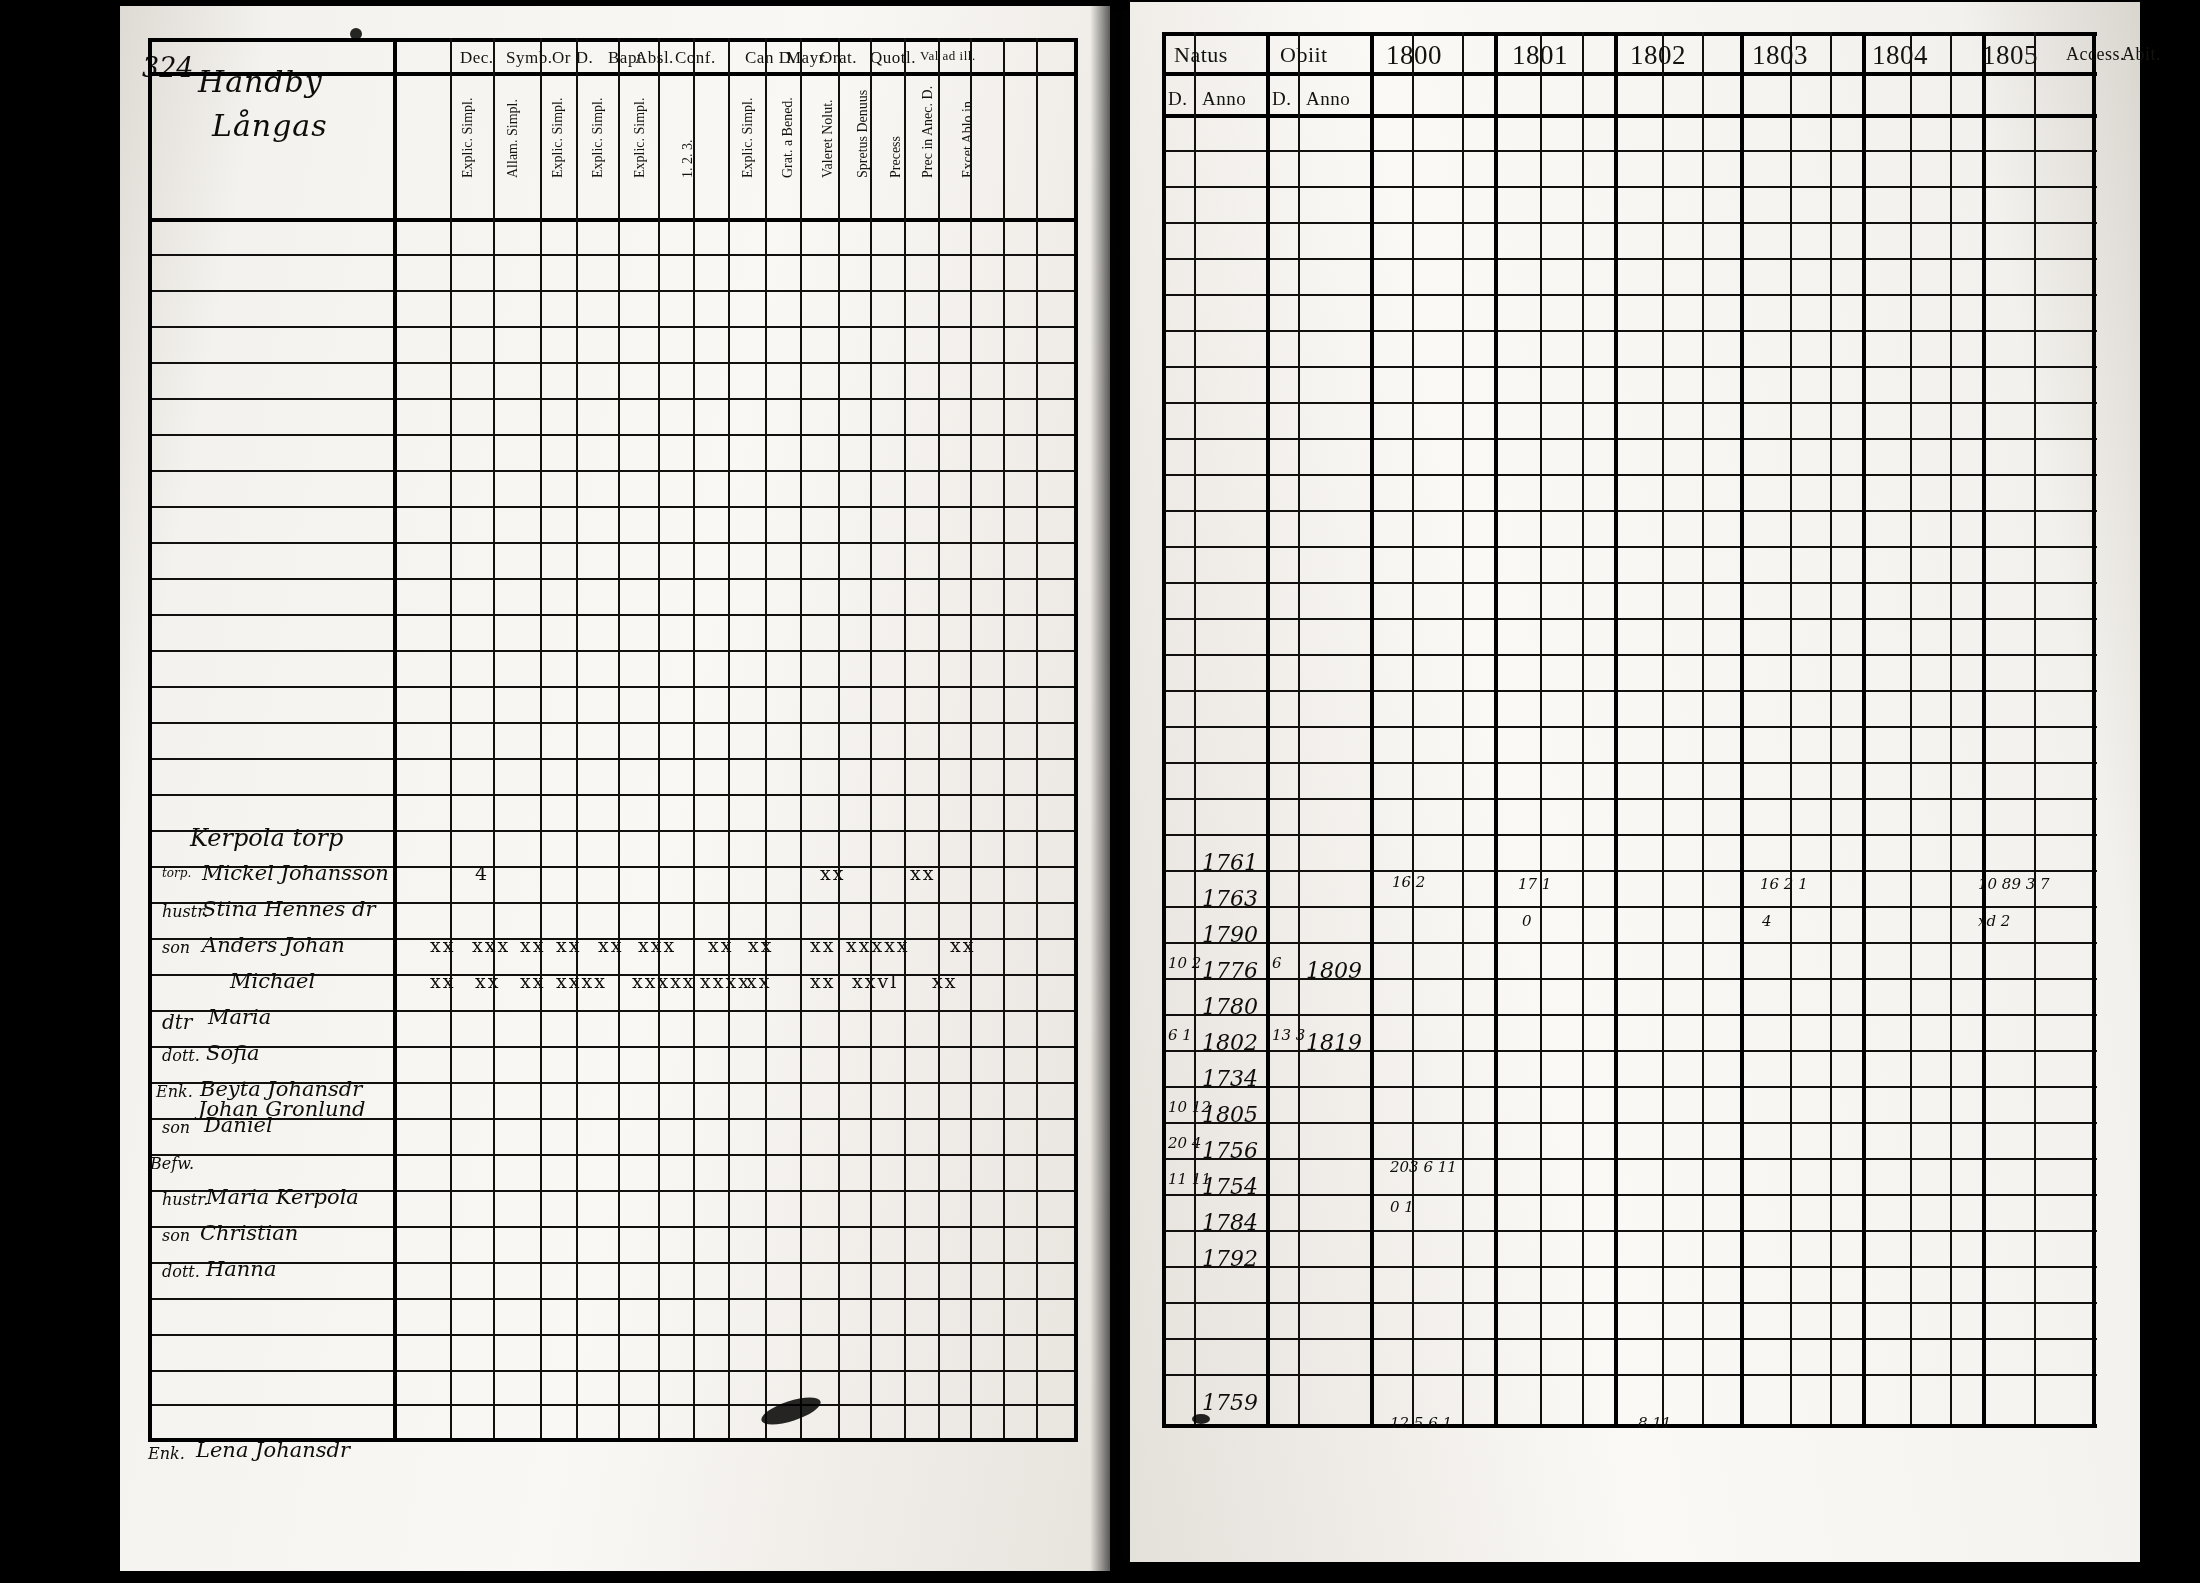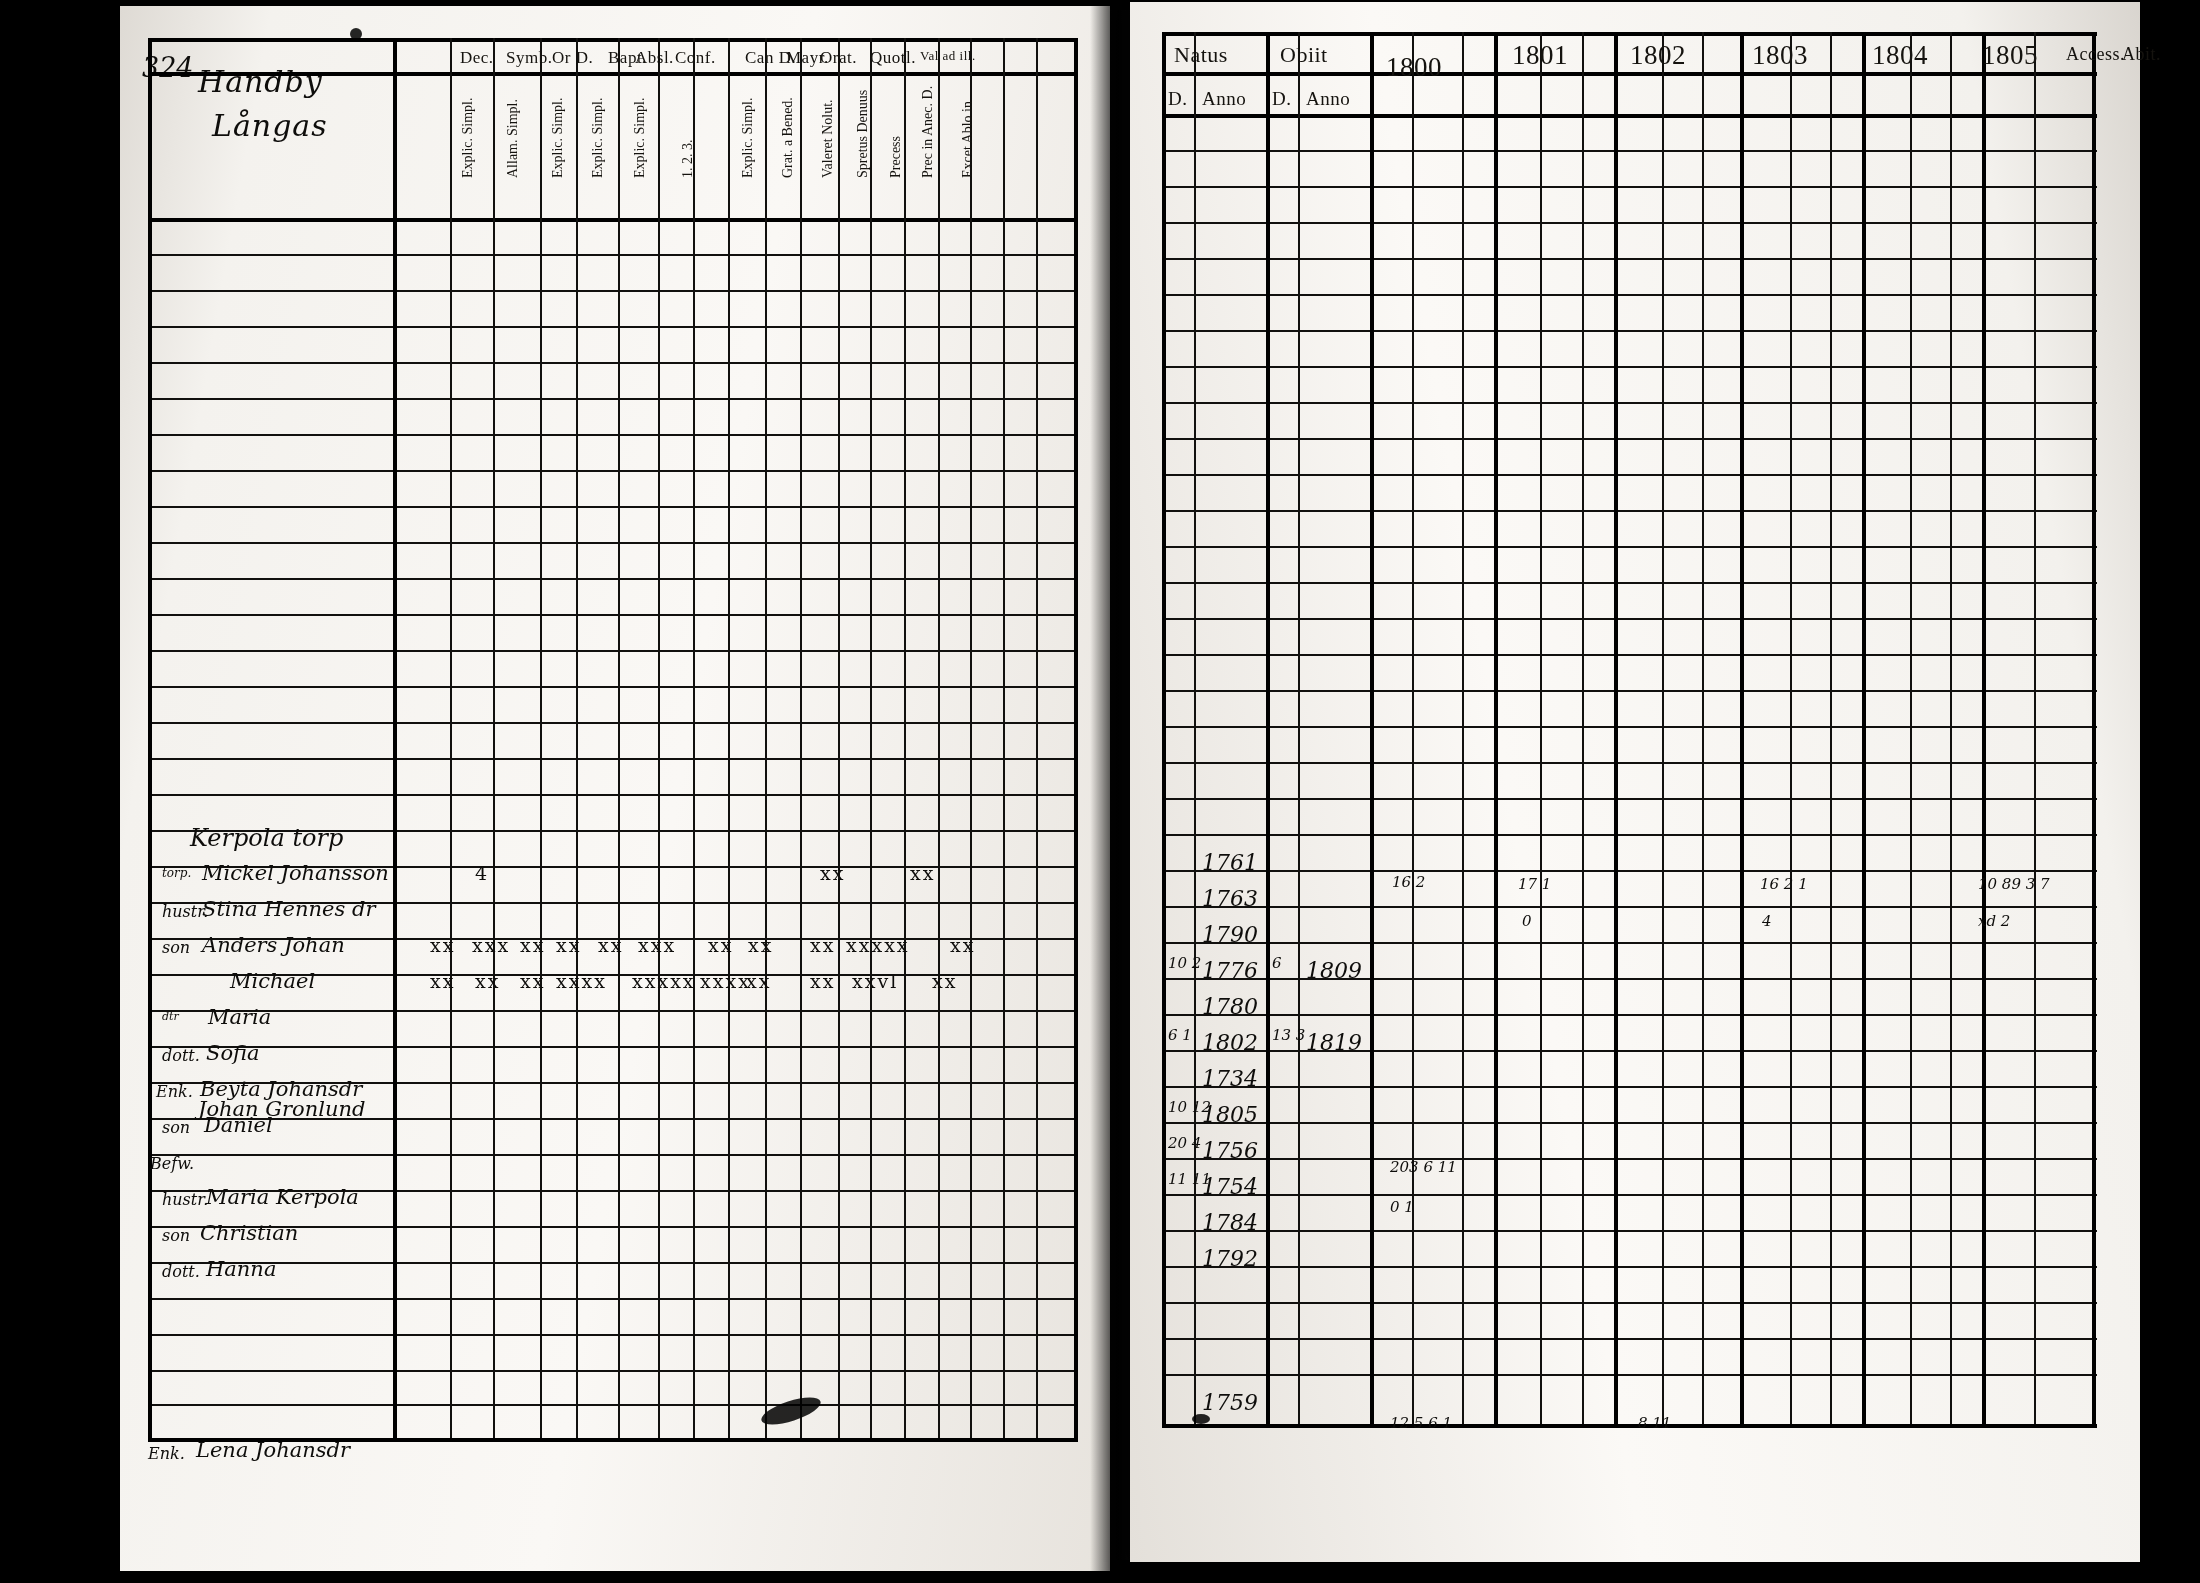--- a/index.html
+++ b/index.html
@@ -150,21 +150,21 @@
 
     <div class="hand name" style="left:70px;top:818px;font-size:24px;">Kerpola torp</div>
 
     <div class="hand name" style="left:42px;top:860px;font-size:12px;">torp.</div>
     <div class="hand name" style="left:82px;top:855px;">Mickel Johansson</div>
     <div class="hand name" style="left:42px;top:896px;font-size:16px;">hustr.</div>
     <div class="hand name" style="left:82px;top:891px;">Stina Hennes dr</div>
     <div class="hand name" style="left:42px;top:932px;font-size:16px;">son</div>
     <div class="hand name" style="left:82px;top:927px;">Anders Johan</div>
     <div class="hand name" style="left:110px;top:963px;">Michael</div>
-    <div class="hand name" style="left:42px;top:1004px;font-size:11px;">dtr</div>
+    <div class="hand name" style="left:42px;top:1004px;font-size:20px;">dtr</div>
     <div class="hand name" style="left:88px;top:999px;">Maria</div>
     <div class="hand name" style="left:42px;top:1040px;font-size:16px;">dott.</div>
     <div class="hand name" style="left:86px;top:1035px;">Sofia</div>
     <div class="hand name" style="left:36px;top:1076px;font-size:16px;">Enk.</div>
     <div class="hand name" style="left:80px;top:1071px;">Beyta Johansdr</div>
     <div class="hand name" style="left:42px;top:1112px;font-size:16px;">son</div>
     <div class="hand name" style="left:84px;top:1107px;">Daniel</div>
     <div class="hand name" style="left:30px;top:1148px;font-size:16px;">Befw.</div>
     <div class="hand name" style="left:78px;top:1091px;">Johan Gronlund</div>
     <div class="hand name" style="left:42px;top:1184px;font-size:16px;">hustr.</div>
@@ -272,21 +272,21 @@
       <div class="vline vthick" style="left:700px;height:1392px;"></div>
       <div class="vline" style="left:748px;height:1392px;"></div>
       <div class="vline" style="left:788px;height:1392px;"></div>
       <div class="vline vthick" style="left:820px;height:1392px;"></div>
       <div class="vline" style="left:872px;height:1392px;"></div>
       <div class="vline vthick" style="left:930px;height:1392px;"></div>
     </div>
 
     <div class="hdr" style="left:44px;top:40px;font-size:22px;">Natus</div>
     <div class="hdr" style="left:150px;top:40px;font-size:22px;">Obiit</div>
-    <div class="hdr yr" style="left:256px;top:50px;">1800</div>
+    <div class="hdr yr" style="left:256px;top:38px;">1800</div>
     <div class="hdr yr" style="left:382px;top:38px;">1801</div>
     <div class="hdr yr" style="left:500px;top:38px;">1802</div>
     <div class="hdr yr" style="left:622px;top:38px;">1803</div>
     <div class="hdr yr" style="left:742px;top:38px;">1804</div>
     <div class="hdr yr" style="left:852px;top:38px;">1805</div>
     <div class="hdr" style="left:936px;top:42px;font-size:18px;">Access.</div>
     <div class="hdr" style="left:992px;top:42px;font-size:18px;">Abit.</div>
 
     <div class="hdr" style="left:38px;top:86px;font-size:19px;">D.</div>
     <div class="hdr" style="left:72px;top:86px;font-size:19px;">Anno</div>

